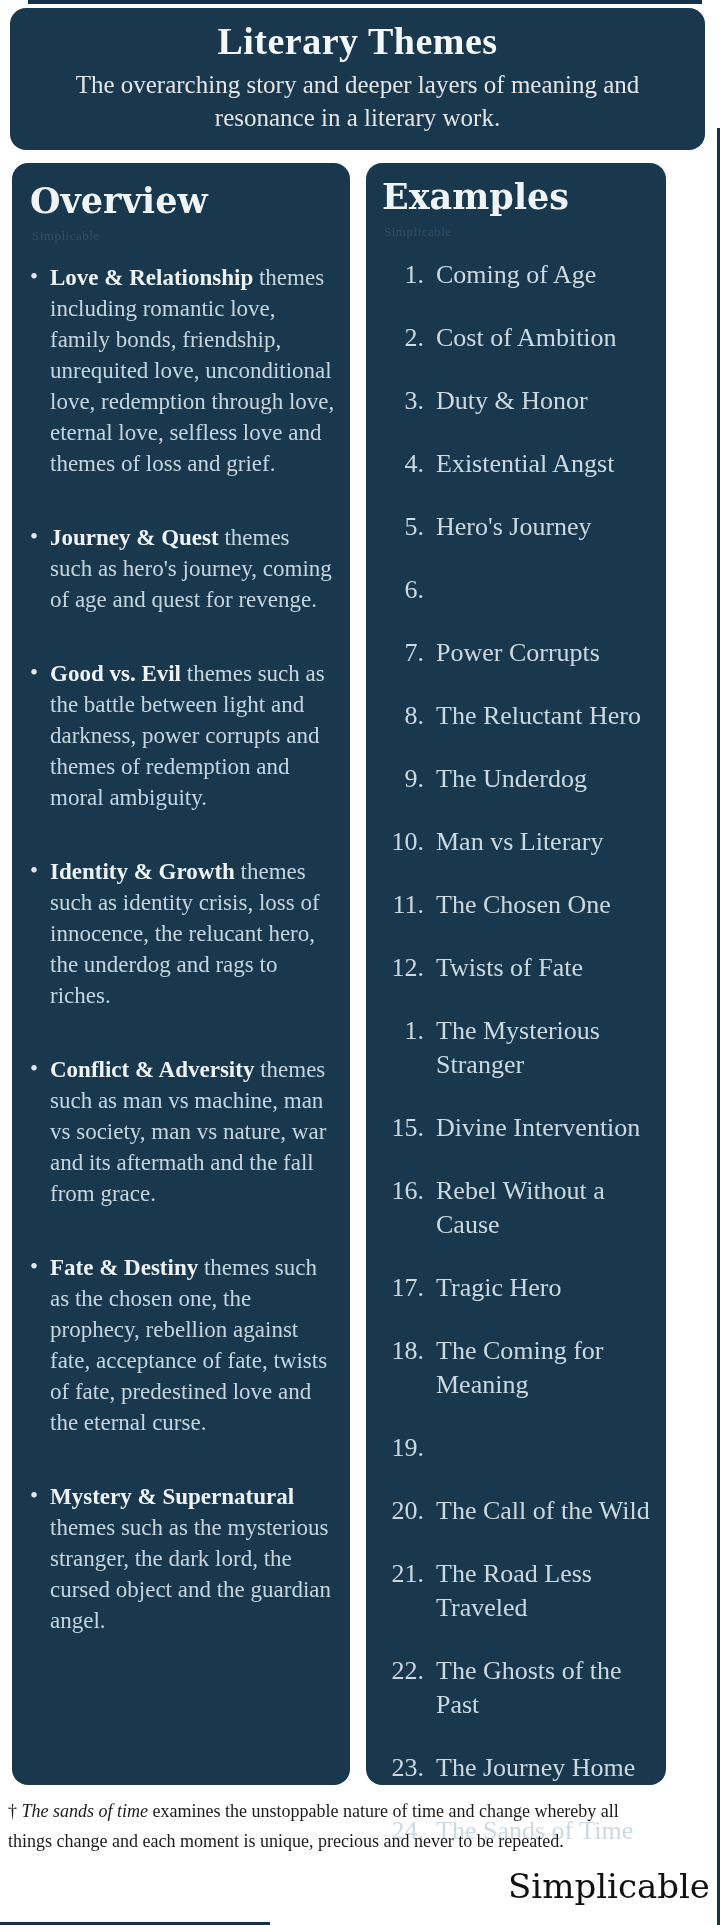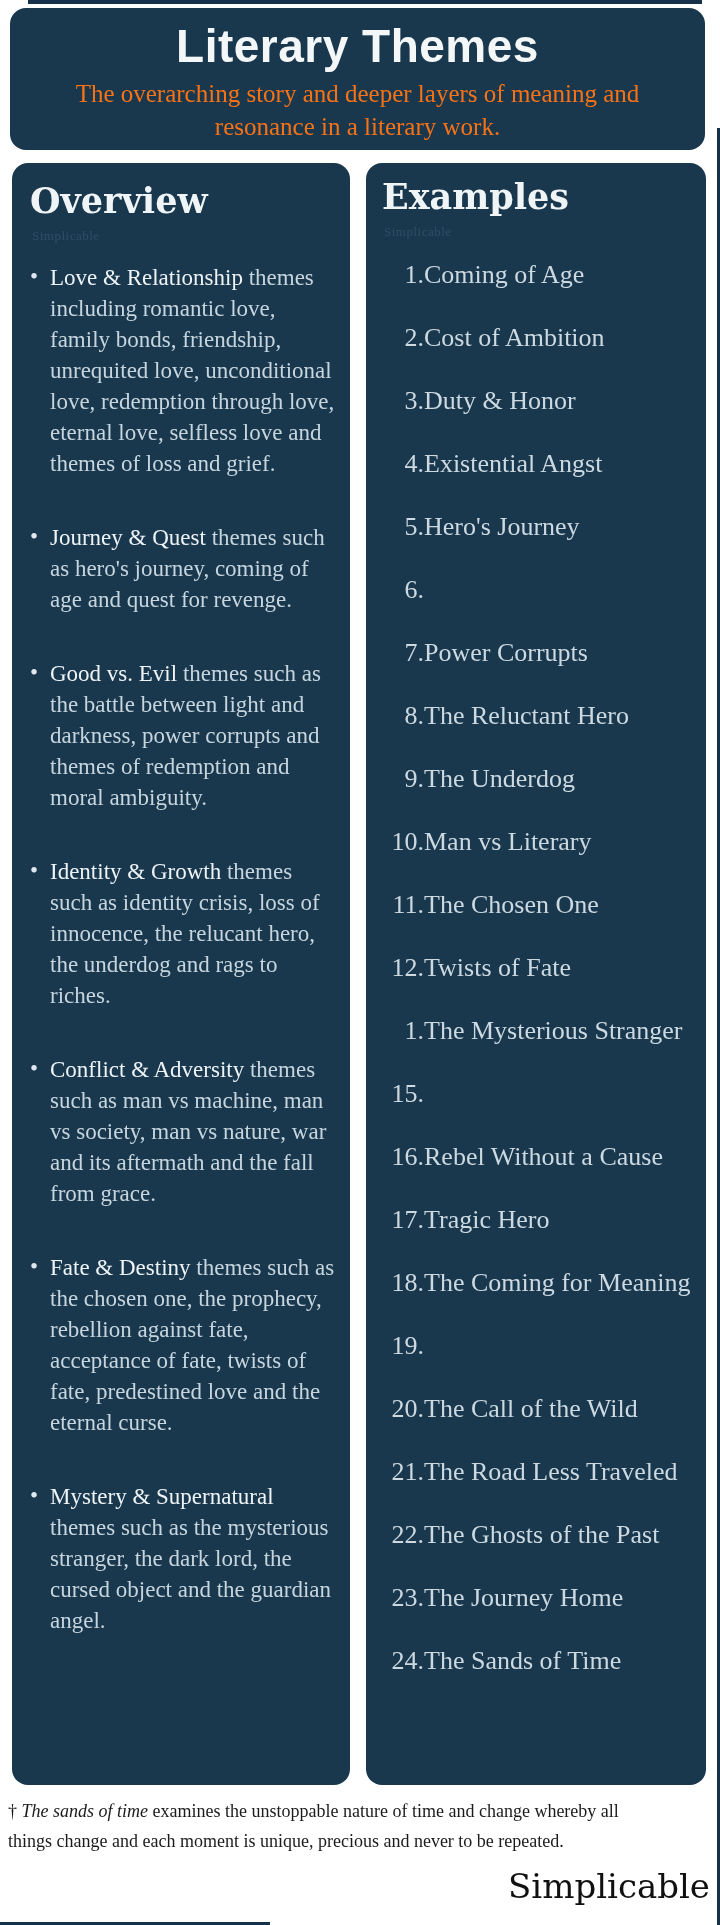--- a/index.html
+++ b/index.html
@@ -10,58 +10,58 @@
   
   .edge-top{position:absolute;left:28px;top:0;width:674px;height:4px;background:#16324a;}
   .edge-right{position:absolute;right:0;top:128px;bottom:0;width:3px;background:#16324a;}
   .edge-bottom{position:absolute;left:0;bottom:0;width:270px;height:3px;background:#16324a;}
   
   .header{
     position:absolute;left:10px;top:8px;width:695px;height:142px;
     background:#19384e;border-radius:16px;text-align:center;color:#f4f7f8;
   }
   .header .title{
-    font-family:Liberation Sans, sans-serif;font-weight:bold;font-size:46px;
+    font-family:Liberation Serif, serif;font-weight:bold;font-size:38px;
     line-height:1.15;margin:12px 0 0 0;letter-spacing:0.5px;
   }
   .header .subtitle{
     width:614px;margin:4px auto 0 auto;font-size:25px;line-height:1.32;
-    color:#f97316;
+    color:#e5e5e5;
   }
   
   .panel{
     position:absolute;top:163px;height:1622px;background:#19384e;
     border-radius:16px;color:#c6d5de;box-sizing:border-box;
   }
   .panel-left{left:12px;width:338px;padding:14px 14px 10px 16px;}
-  .panel-right{left:366px;width:340px;padding:10px 8px 10px 14px;}
+  .panel-right{left:366px;width:300px;padding:10px 8px 10px 14px;}
   .panel h2{
     font-family:"DejaVu Serif", serif;font-weight:bold;font-size:35px;
     color:#eff4f6;margin:2px 0 0 2px;line-height:44px;
   }
   .watermark{
     font-size:13px;color:#2d4f66;margin:5px 0 0 4px;letter-spacing:0.5px;
     filter:blur(0.4px);
   }
   
   .overview-list{list-style:none;margin:18px 0 0 0;padding:0;}
   .overview-list li{
     position:relative;padding-left:22px;margin-bottom:43px;
     font-size:23px;line-height:31px;color:#c6d5de;
   }
   .overview-list .bullet{position:absolute;left:2px;top:-1px;color:#dfe8ee;}
-  .overview-list .term{font-weight:normal;color:#eef3f6;}
+  .overview-list .term{font-weight:bold;color:#eef3f6;}
   
   .examples-list{list-style:none;margin:18px 0 0 0;padding:0;}
   .examples-list li{
     display:flex;align-items:flex-start;margin-bottom:29px;
     font-size:26px;line-height:34px;color:#ccd9e1;
   }
   .examples-list .num{width:44px;text-align:right;flex:0 0 44px;}
-  .examples-list .label{max-width:276px;}
+  .examples-list .label{margin-left:12px;max-width:276px;}
   
   .footnote{
     position:absolute;left:8px;top:1796px;width:656px;
     font-size:18px;line-height:30px;color:#1b1b1b;
   }
   .footnote .italic{font-style:italic;}
   .brand{
     position:absolute;right:10px;top:1866px;
     font-family:"DejaVu Serif", serif;font-size:34px;color:#101010;
   }
@@ -178,20 +178,21 @@
       </li>
 
       <li>
         <span class="num">1.</span>
         <span class="label">The Mysterious Stranger</span>
       </li>
 
 
       <li>
         <span class="num">15.</span>
+        <span class="label">Divine Intervention</span>
       </li>
 
       <li>
         <span class="num">16.</span>
         <span class="label">Rebel Without a Cause</span>
       </li>
 
       <li>
         <span class="num">17.</span>
         <span class="label">Tragic Hero</span>

